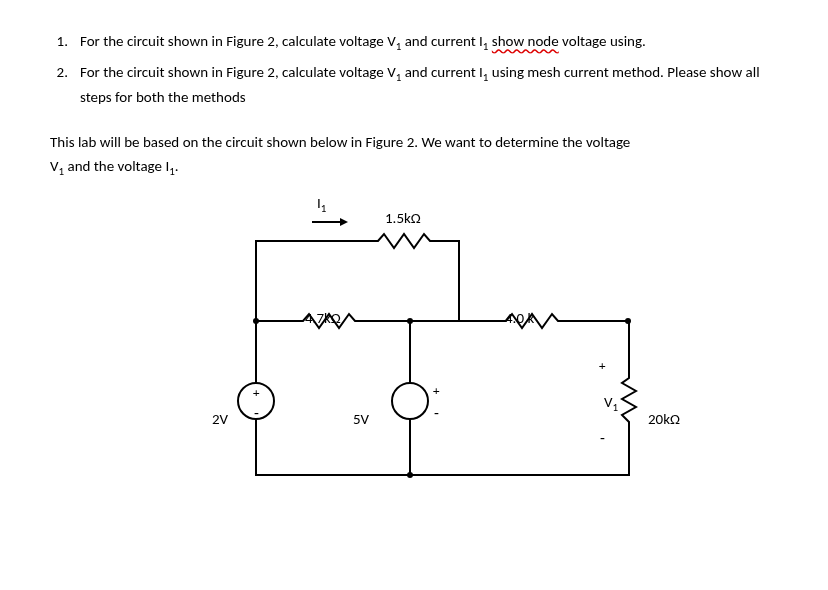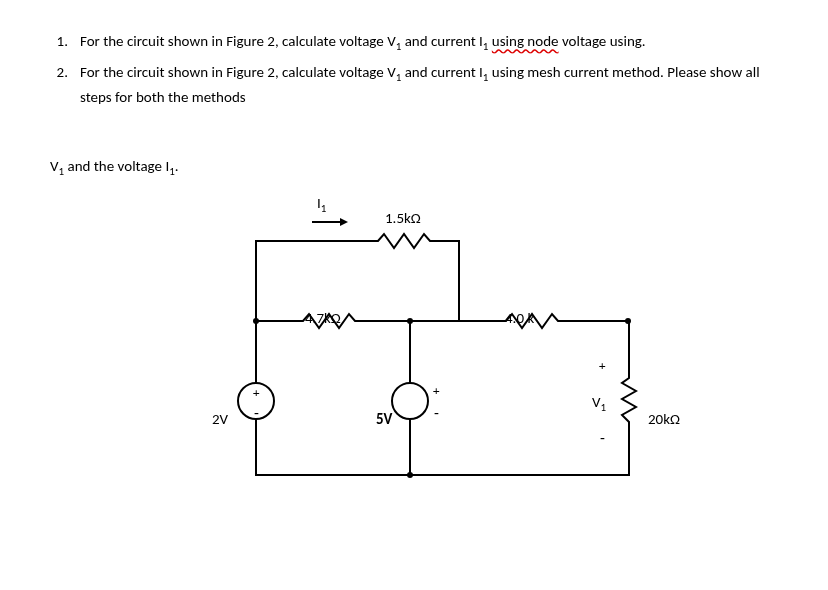--- a/index.html
+++ b/index.html
@@ -36,33 +36,33 @@
     .minus { position: absolute; font-size: 16px; font-style: normal; }
     .arrow { position: absolute; }
   </style>
 </head>
 <body>
 
 <div class="questions">
   <div class="qitem">
     <div class="qnum">1.</div>
     <div class="qtext">
-      <span class="inline-item">For the circuit shown in Figure 2, calculate voltage V</span><span class="sub">1</span><span class="inline-item"> and current I</span><span class="sub">1</span><span class="inline-item"> </span><span class="inline-item underline">using node</span><span class="inline-item"> voltage using.</span>
+      <span class="inline-item">For the circuit shown in Figure 2, calculate voltage V</span><span class="sub">1</span><span class="inline-item"> and current I</span><span class="sub">1</span><span class="inline-item"> </span><span class="inline-item underline">show node</span><span class="inline-item"> voltage using.</span>
     </div>
   </div>
   <div class="qitem">
     <div class="qnum">2.</div>
     <div class="qtext">
       <span class="inline-item">For the circuit shown in Figure 2, calculate voltage V</span><span class="sub">1</span><span class="inline-item"> and current I</span><span class="sub">1</span><span class="inline-item"> using mesh current method. Please show all steps for both the methods</span>
     </div>
   </div>
 </div>
 
 <div class="intro">
-  <br>
+  <span>This lab will be based on the circuit shown below in Figure 2. We want to determine the voltage</span><br>
   <span>V</span><span class="sub">1</span><span> and the voltage I</span><span class="sub">1</span><span>.</span>
 </div>
 
 <div class="circuit">
 
   <div class="wire hw" style="left:95px; top:30px; width:115px;"></div>
   <div class="resistor-h" style="left:210px; top:22px;">
     <svg width="70" height="18">
         <polyline points="0,9 8,9 14,2 24,16 34,2 44,16 54,2 60,9 70,9" fill="none" stroke="#000" stroke-width="2"></polyline>
       </svg>
@@ -109,34 +109,34 @@
   <div class="source" style="left:96px; top:191px;"></div>
   <div class="plus" style="left:93px; top:175px;">+</div>
   <div class="minus" style="left:94px; top:193px;">-</div>
   <div class="lbl upright" style="left:52px; top:183px;">2V</div>
   <div class="wire vw" style="left:95px; top:210px; height:55px;"></div>
 
   <div class="wire vw" style="left:249px; top:110px; height:62px;"></div>
   <div class="source" style="left:250px; top:191px;"></div>
   <div class="plus" style="left:273px; top:173px;">+</div>
   <div class="minus" style="left:274px; top:193px;">-</div>
-  <div class="lbl upright" style="left:216px; top:183px;font-weight:bold;">5V</div>
+  <div class="lbl upright" style="left:193px; top:183px;">5V</div>
   <div class="wire vw" style="left:249px; top:210px; height:55px;"></div>
   <div class="node" style="left:250px; top:265px;"></div>
 
   <div class="wire vw" style="left:468px; top:110px; height:52px;"></div>
   <div class="resistor-v" style="left:460px; top:162px;">
     <svg width="18" height="60">
         <polyline points="9,0 9,6 2,11 16,19 2,27 16,35 2,43 9,50 9,60" fill="none" stroke="#000" stroke-width="2"></polyline>
       </svg>
   </div>
   <div class="wire vw" style="left:468px; top:222px; height:43px;"></div>
   <div class="lbl upright" style="left:488px; top:183px;">20kΩ</div>
 
   <div class="plus" style="left:439px; top:148px;">+</div>
-  <div class="lbl" style="left:432px; top:183px;">
+  <div class="lbl" style="left:444px; top:183px;">
     <span>V</span><span class="sub">1</span>
   </div>
   <div class="minus" style="left:440px; top:218px;">-</div>
 
   <div class="wire hw" style="left:95px; top:264px; width:375px;"></div>
 
 </div>
 
 </body></html>

